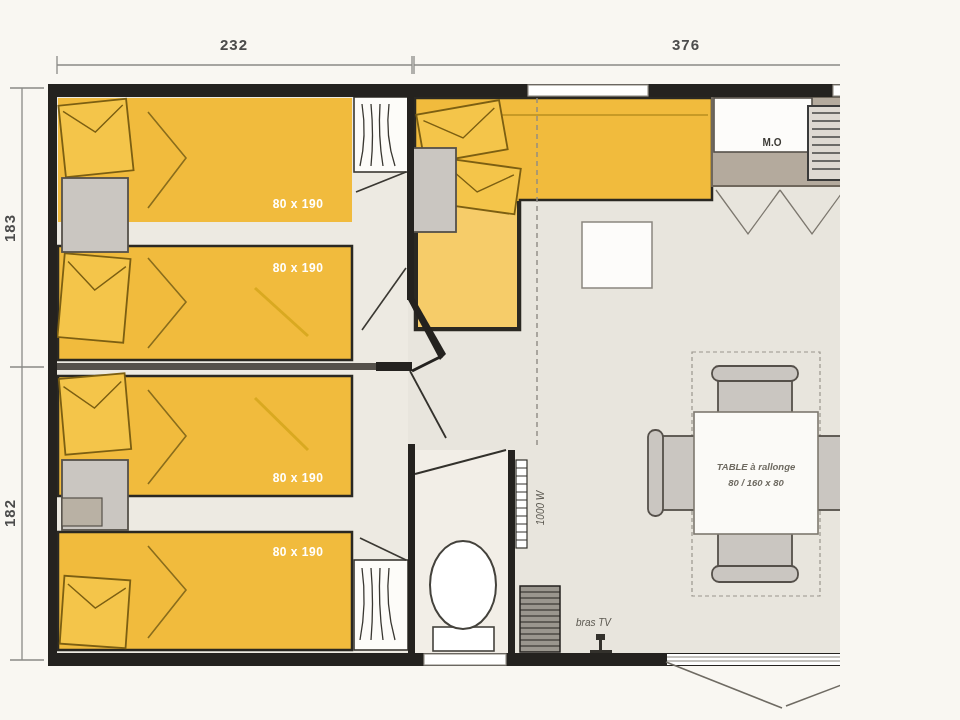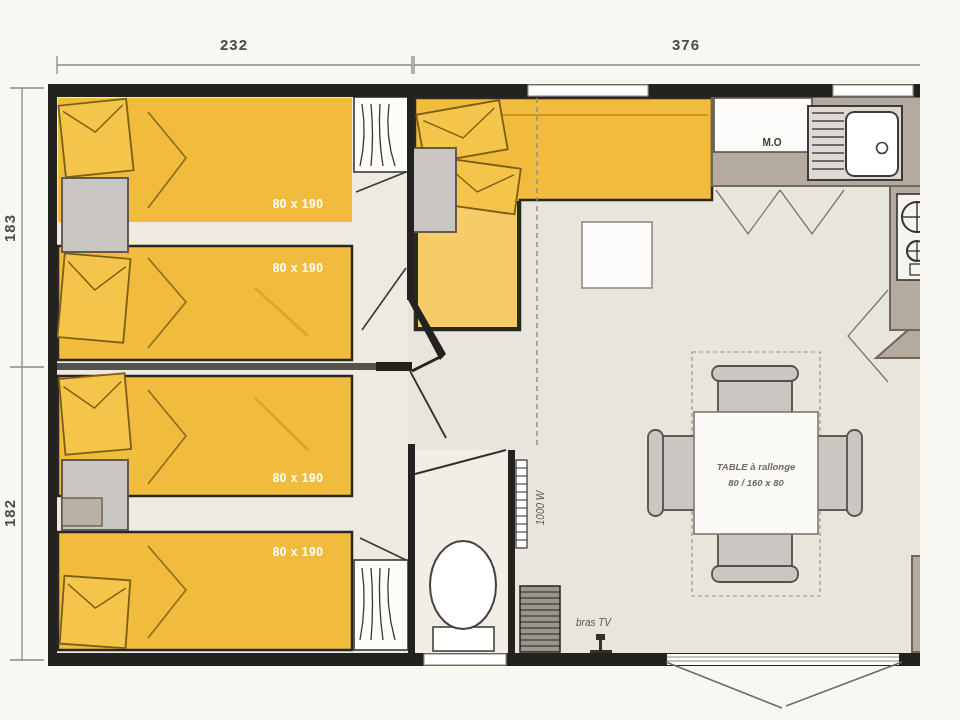--- a/index.html
+++ b/index.html
@@ -1,16 +1,16 @@
 <!DOCTYPE html>
 <html><head>
 <meta charset="utf-8">
 <style>
   html,body{margin:0;padding:0;background:#f9f7f2;}
-  .stage{position:relative;width:920px;height:720px;overflow:hidden;
+  .stage{position:relative;width:840px;height:720px;overflow:hidden;
          font-family:"Liberation Sans", sans-serif;}
   svg{display:block;}
   text{font-family:"Liberation Sans", sans-serif;}
   .dim-label{font-size:15px;font-weight:700;fill:#4c4c4c;letter-spacing:1px;}
   .bed-label{font-size:12px;font-weight:700;fill:#ffffff;letter-spacing:.5px;}
   .small-label{font-size:10px;font-style:italic;fill:#5a574f;}
   .table-label{font-size:9.5px;font-style:italic;font-weight:700;fill:#6e6a61;}
   .mo-label{font-size:10px;font-weight:700;fill:#3c3a35;}
 </style>
 </head>

